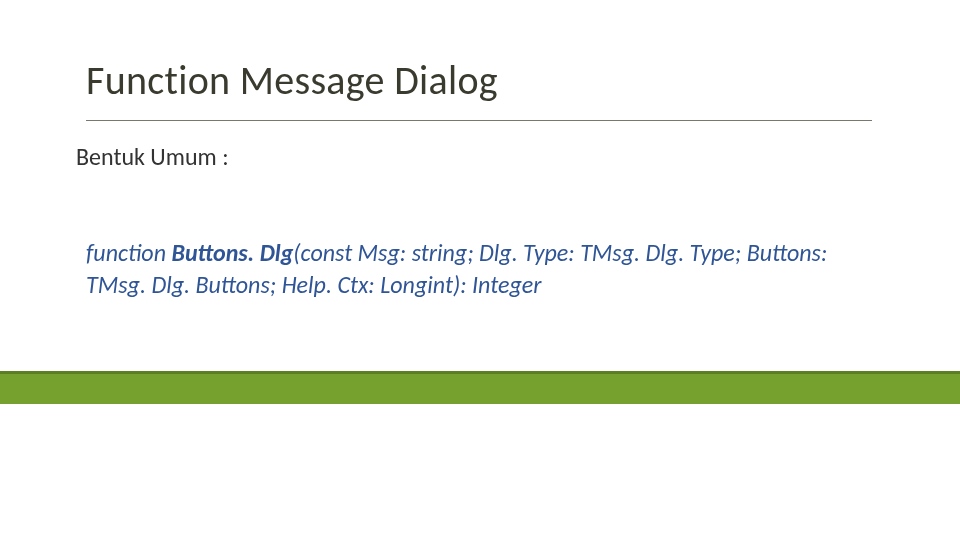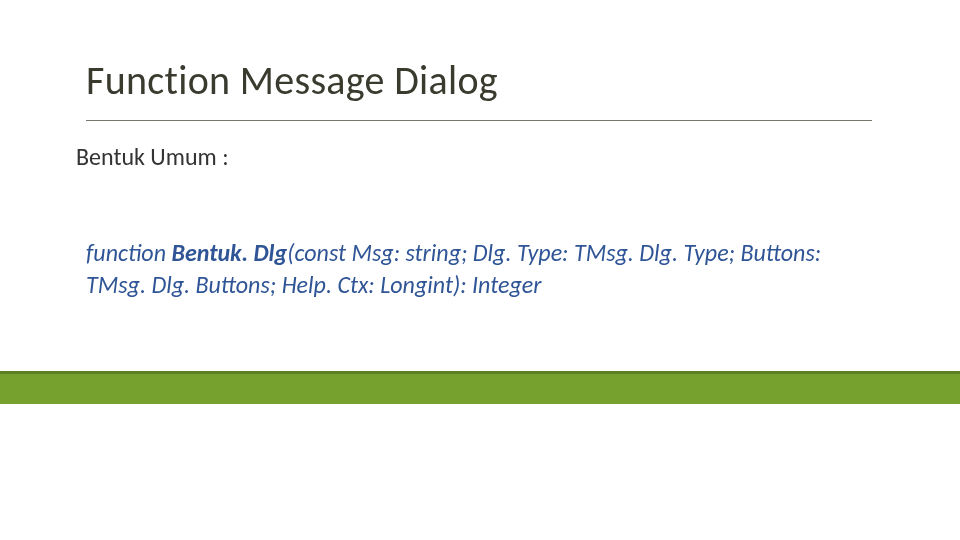--- a/index.html
+++ b/index.html
@@ -79,17 +79,17 @@
 <body>
 
 <div class="slide">
 
   <div class="title">Function Message Dialog</div>
 
   <div class="title-underline"></div>
 
   <div class="subtitle">Bentuk Umum :</div>
 
-  <div class="code-block"><span>function </span><span class="bold-part">Bentuk. Dlg</span><span>(const Msg: string; Dlg. Type: TMsg. Dlg. Type; Buttons: TMsg. Dlg. Buttons; Help. Ctx: Longint): Integer</span></div>
+  <div class="code-block"><span>function </span><span class="bold-part">Buttons. Dlg</span><span>(const Msg: string; Dlg. Type: TMsg. Dlg. Type; Buttons: TMsg. Dlg. Buttons; Help. Ctx: Longint): Integer</span></div>
 
   <div class="footer-divider"></div>
   <div class="footer-bar"></div>
 </div>
 
 </body></html>

